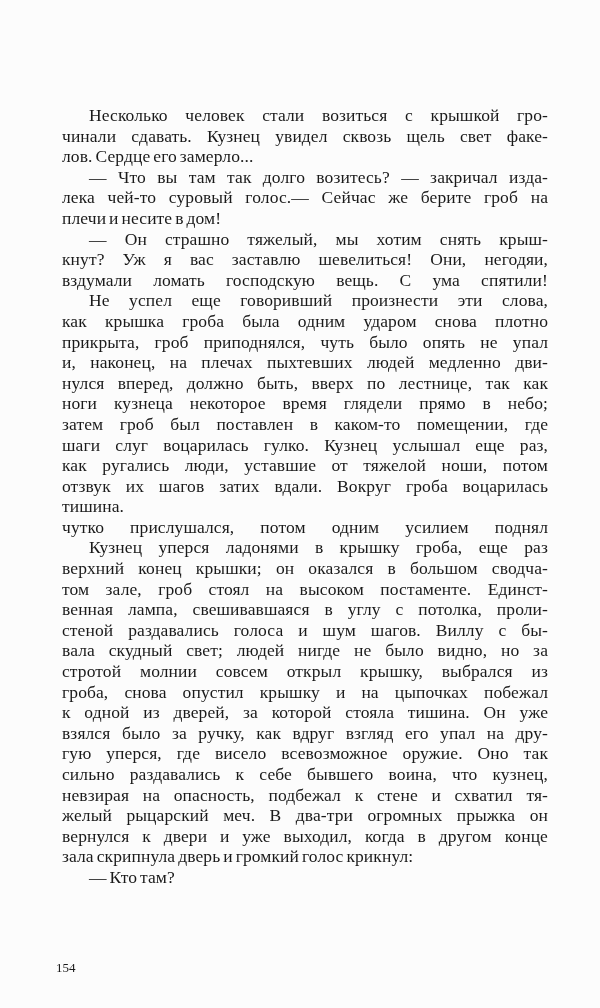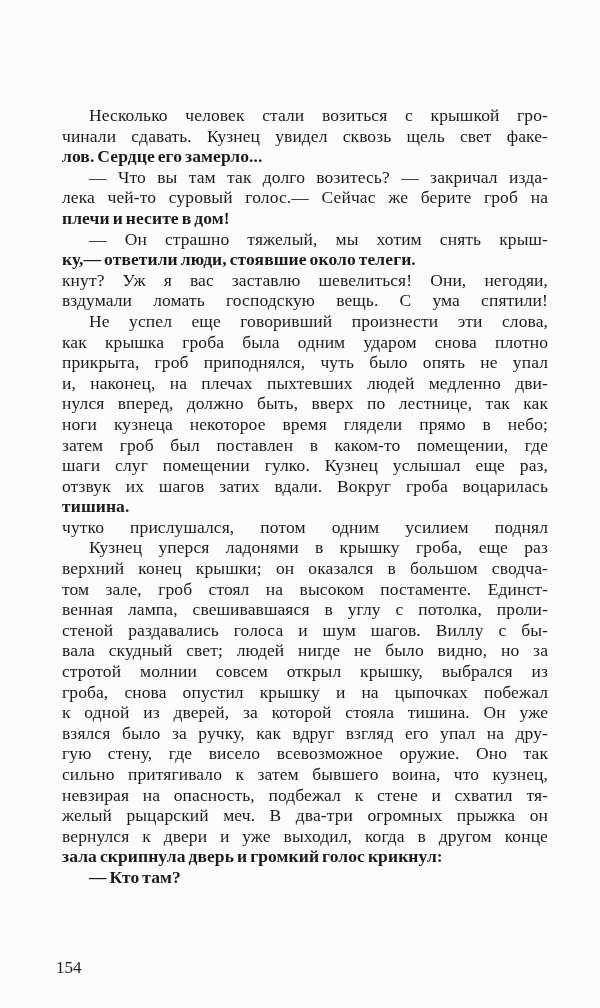--- a/index.html
+++ b/index.html
@@ -32,82 +32,81 @@
       margin: 0;
       padding: 0;
     }
     .line {
       text-align: justify;
       text-align-last: justify;
       white-space: normal;
     }
     .line.last {
       text-align-last: left;
-      font-weight: bold;
     }
     .line.first {
       text-indent: 27px;
     }
     .page-number {
       position: absolute;
       left: 56px;
       top: 923px;
-      font-size: 17px;
+      font-size: 13px;
       line-height: 20px;
     }
   </style>
 </head>
 <body style="background: rgb(252, 252, 252); color: rgb(26, 26, 26);">
 
 <div class="page">
   <div class="text-block" id="text-block">
       <div class="para">
         <div class="line first">Несколько человек стали возиться с крышкой гро-</div>
         <div class="line">чинали сдавать. Кузнец увидел сквозь щель свет факе-</div>
         <div class="line last">лов. Сердце его замерло...</div>
       </div>
       <div class="para">
         <div class="line first">— Что вы там так долго возитесь? — закричал изда-</div>
         <div class="line">лека чей-то суровый голос.— Сейчас же берите гроб на</div>
         <div class="line last">плечи и несите в дом!</div>
       </div>
       <div class="para">
         <div class="line first">— Он страшно тяжелый, мы хотим снять крыш-</div>
-        <div class="line last">ку,— ответили люди, стоявшие около телеги.</div>
       </div>
       <div class="para">
         <div class="line">кнут? Уж я вас заставлю шевелиться! Они, негодяи,</div>
         <div class="line">вздумали ломать господскую вещь. С ума спятили!</div>
       </div>
       <div class="para">
         <div class="line first">Не успел еще говоривший произнести эти слова,</div>
         <div class="line">как крышка гроба была одним ударом снова плотно</div>
         <div class="line">прикрыта, гроб приподнялся, чуть было опять не упал</div>
         <div class="line">и, наконец, на плечах пыхтевших людей медленно дви-</div>
         <div class="line">нулся вперед, должно быть, вверх по лестнице, так как</div>
         <div class="line">ноги кузнеца некоторое время глядели прямо в небо;</div>
         <div class="line">затем гроб был поставлен в каком-то помещении, где</div>
-        <div class="line">шаги слуг помещении гулко. Кузнец услышал еще раз,</div>
+        <div class="line">шаги слуг воцарилась гулко. Кузнец услышал еще раз,</div>
+        <div class="line">как ругались люди, уставшие от тяжелой ноши, потом</div>
         <div class="line">отзвук их шагов затих вдали. Вокруг гроба воцарилась</div>
         <div class="line last">тишина.</div>
       </div>
       <div class="para">
         <div class="line">чутко прислушался, потом одним усилием поднял</div>
         <div class="line first">Кузнец уперся ладонями в крышку гроба, еще раз</div>
         <div class="line">верхний конец крышки; он оказался в большом сводча-</div>
         <div class="line">том зале, гроб стоял на высоком постаменте. Единст-</div>
         <div class="line">венная лампа, свешивавшаяся в углу с потолка, проли-</div>
         <div class="line">стеной раздавались голоса и шум шагов. Виллу с бы-</div>
         <div class="line">вала скудный свет; людей нигде не было видно, но за</div>
         <div class="line">стротой молнии совсем открыл крышку, выбрался из</div>
         <div class="line">гроба, снова опустил крышку и на цыпочках побежал</div>
         <div class="line">к одной из дверей, за которой стояла тишина. Он уже</div>
         <div class="line">взялся было за ручку, как вдруг взгляд его упал на дру-</div>
-        <div class="line">гую стену, где висело всевозможное оружие. Оно так</div>
-        <div class="line">сильно притягивало к затем бывшего воина, что кузнец,</div>
+        <div class="line">гую уперся, где висело всевозможное оружие. Оно так</div>
+        <div class="line">сильно раздавались к себе бывшего воина, что кузнец,</div>
         <div class="line">невзирая на опасность, подбежал к стене и схватил тя-</div>
         <div class="line">желый рыцарский меч. В два-три огромных прыжка он</div>
         <div class="line">вернулся к двери и уже выходил, когда в другом конце</div>
         <div class="line last">зала скрипнула дверь и громкий голос крикнул:</div>
       </div>
       <div class="para">
         <div class="line first last">— Кто там?</div>
       </div>
     </div>
   <div class="page-number">154</div>

